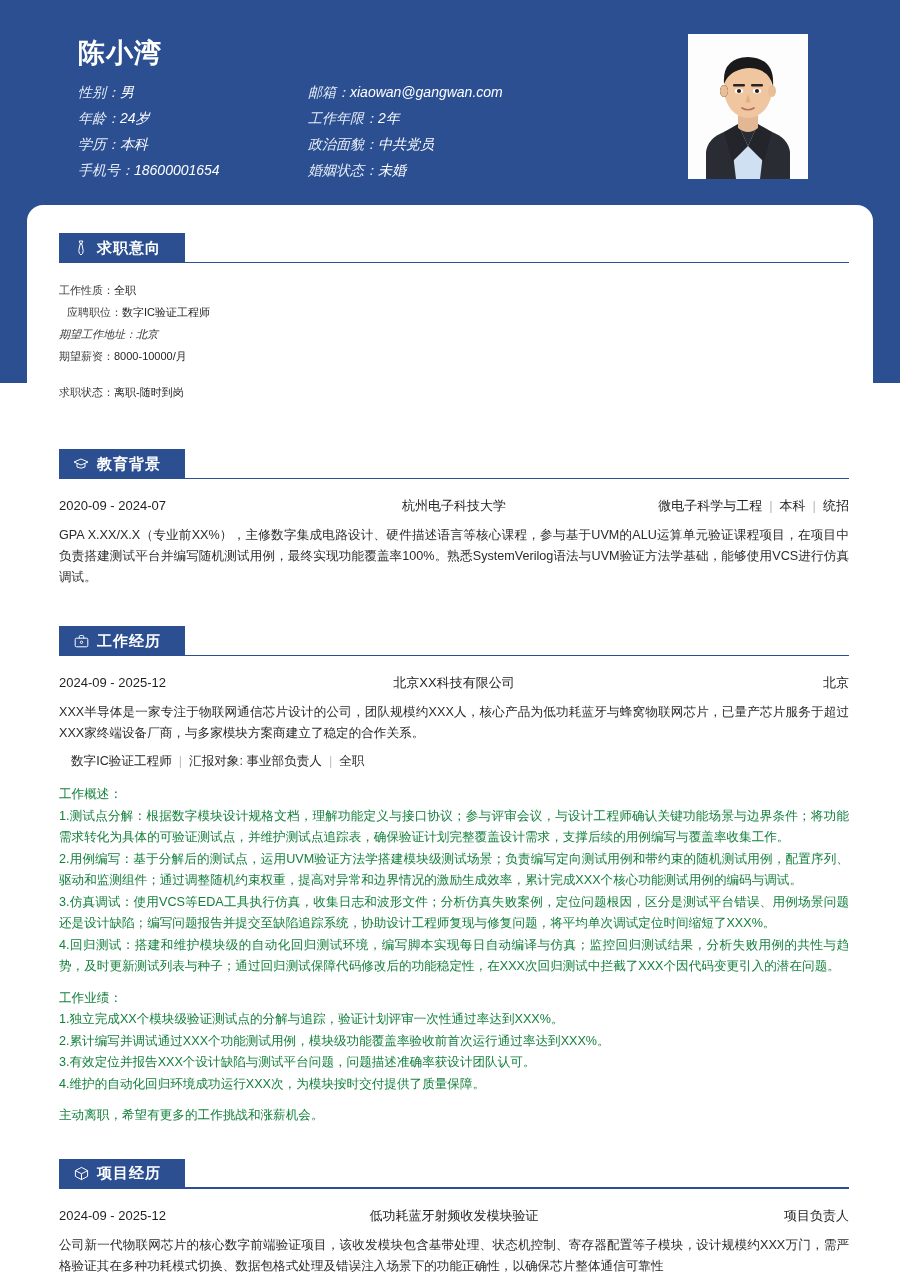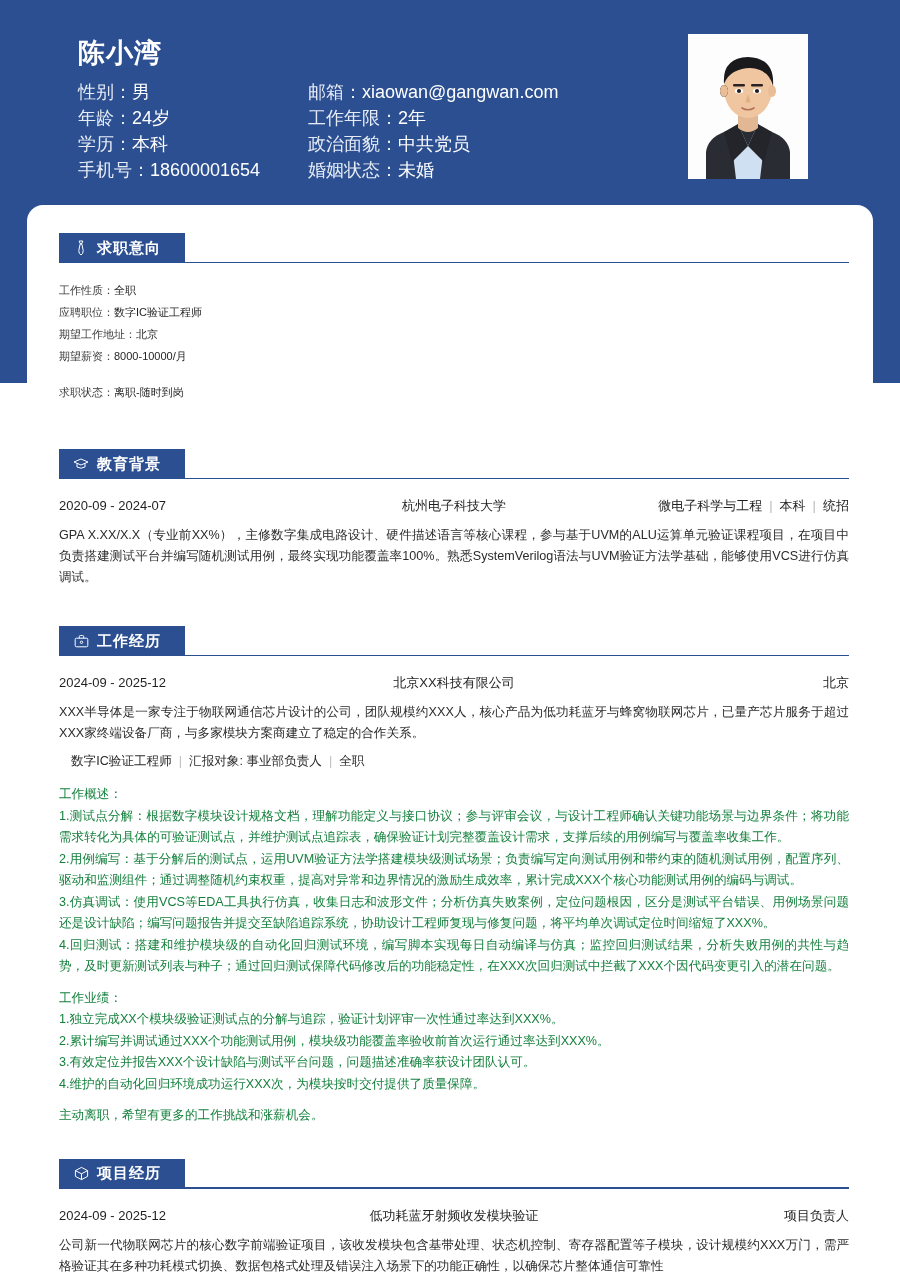--- a/index.html
+++ b/index.html
@@ -66,24 +66,25 @@
     left: 78px;
     top: 82px;
     width: 560px;
   }
   .info-row {
     display: flex;
     height: 26px;
     align-items: flex-start;
   }
   .info-cell {
-    font-size: 18px;
+    font-size: 14px;
     line-height: 20px;
     white-space: nowrap;
     color: #f2f5fa;
+    font-style: italic;
   }
   .info-cell.c1 { width: 230px; }
   .info-cell .lbl { color: #e6ecf6; }
   .info-cell .val { color: #ffffff; }
 
   .photo {
     position: absolute;
     left: 688px;
     top: 34px;
     width: 120px;
@@ -157,22 +158,22 @@
     margin-bottom: 14px;
     color: #2f2f2f;
     flex-direction: column;
   }
   .kv {
     white-space: nowrap;
   }
   .kv .k { color: #3a3a3a; }
   .kv .v { color: #1f1f1f; }
   .kv.w1 { width: 200px; }
-  .kv.w2 { width: 240px; }
-  .kv.w3 { width: 200px; }
+  .kv.w2 { width: 240px; margin-left: 8px; }
+  .kv.w3 { width: 200px; font-style: italic; }
 
   
   .entry-head {
     display: flex;
     align-items: baseline;
     font-size: 13px;
     color: #1f1f1f;
     margin-bottom: 10px;
     margin-top: 2px;
     gap: 16px;

